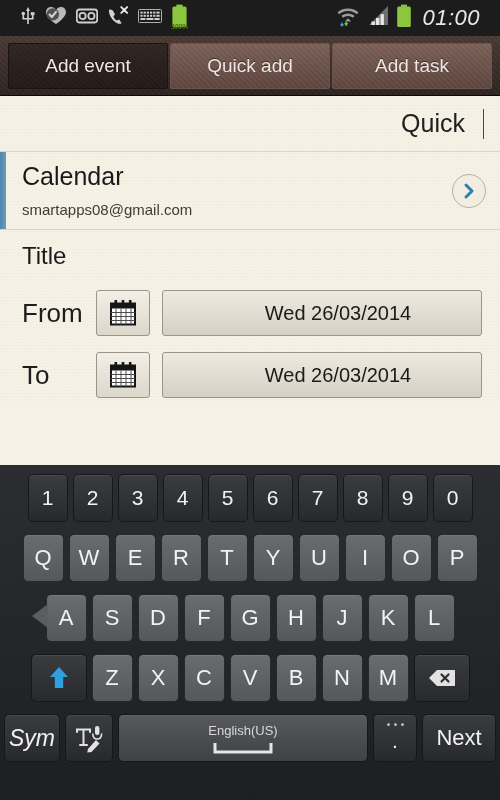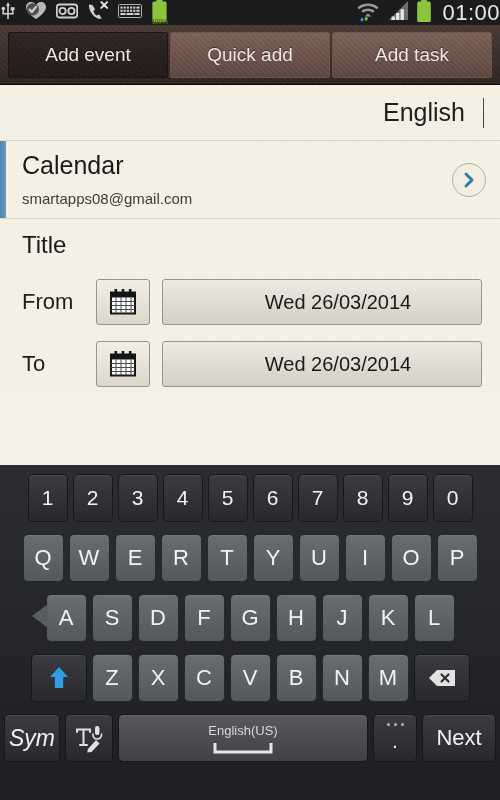--- a/index.html
+++ b/index.html
@@ -15,25 +15,26 @@
   .screen {
     position: relative;
     width: 500px;
     height: 800px;
     background: #f7f2e6;
   }
 
   
   .status-bar {
     position: relative;
-    height: 25px;
+    height: 36px;
     background: #1c1c1c;
     display: flex;
     align-items: center;
-    padding: 0 0;
+    padding: 0 20px;
+    font-style: italic;
   }
   .status-left {
     display: flex;
     align-items: center;
     gap: 9px;
     flex: 1;
   }
   .status-right {
     display: flex;
     align-items: center;
@@ -209,21 +210,21 @@
   }
 
   .date-row {
     display: flex;
     align-items: center;
     padding: 8px 18px 8px 22px;
     gap: 12px;
   }
   .date-label {
     width: 62px;
-    font-size: 22px;
+    font-size: 26px;
     color: #1d1d1d;
   }
   .cal-icon-btn {
     width: 54px;
     height: 46px;
     border: 1px solid #9a958a;
     border-radius: 3px;
     background: linear-gradient(#f3efe6, #dcd7cb);
     display: flex;
     align-items: center;
@@ -428,21 +429,21 @@
 
   <div class="tab-bar">
     <div class="tab selected">Add event</div>
     <div class="tab">Quick add</div>
     <div class="tab">Add task</div>
   </div>
 
   <div class="paper">
 
     <div class="action-bar">
-      <div class="action-btn">English</div>
+      <div class="action-btn">Quick</div>
       <div class="action-sep"></div>
     </div>
 
     <div class="calendar-row">
       <div class="cal-texts">
         <div class="cal-title">Calendar</div>
         <div class="cal-sub">smartapps08@gmail.com</div>
       </div>
       <div class="chev-btn">
         <svg width="18" height="18" viewBox="0 0 18 18">

